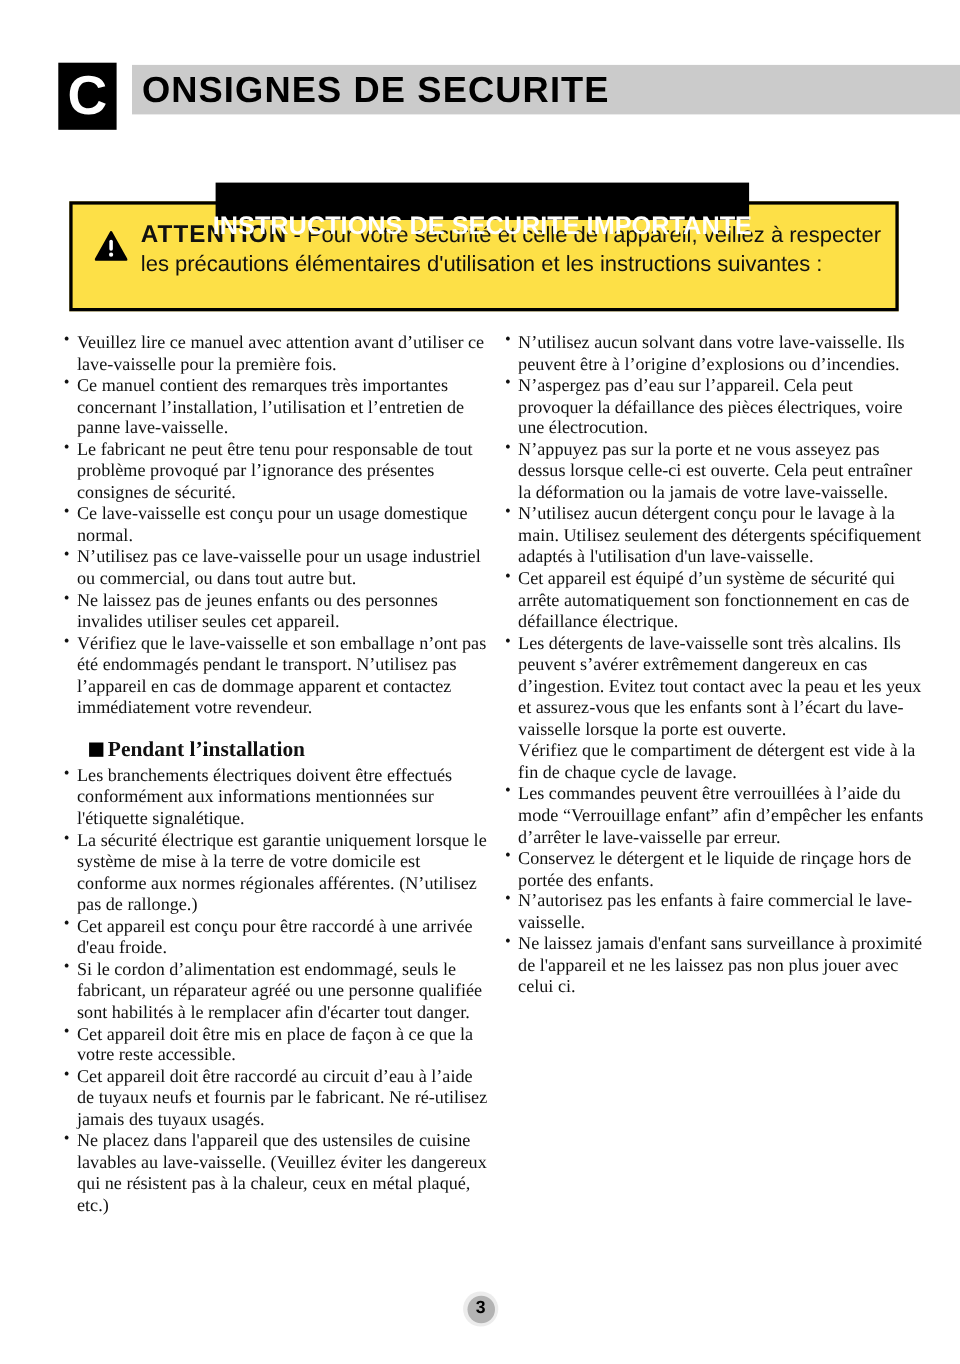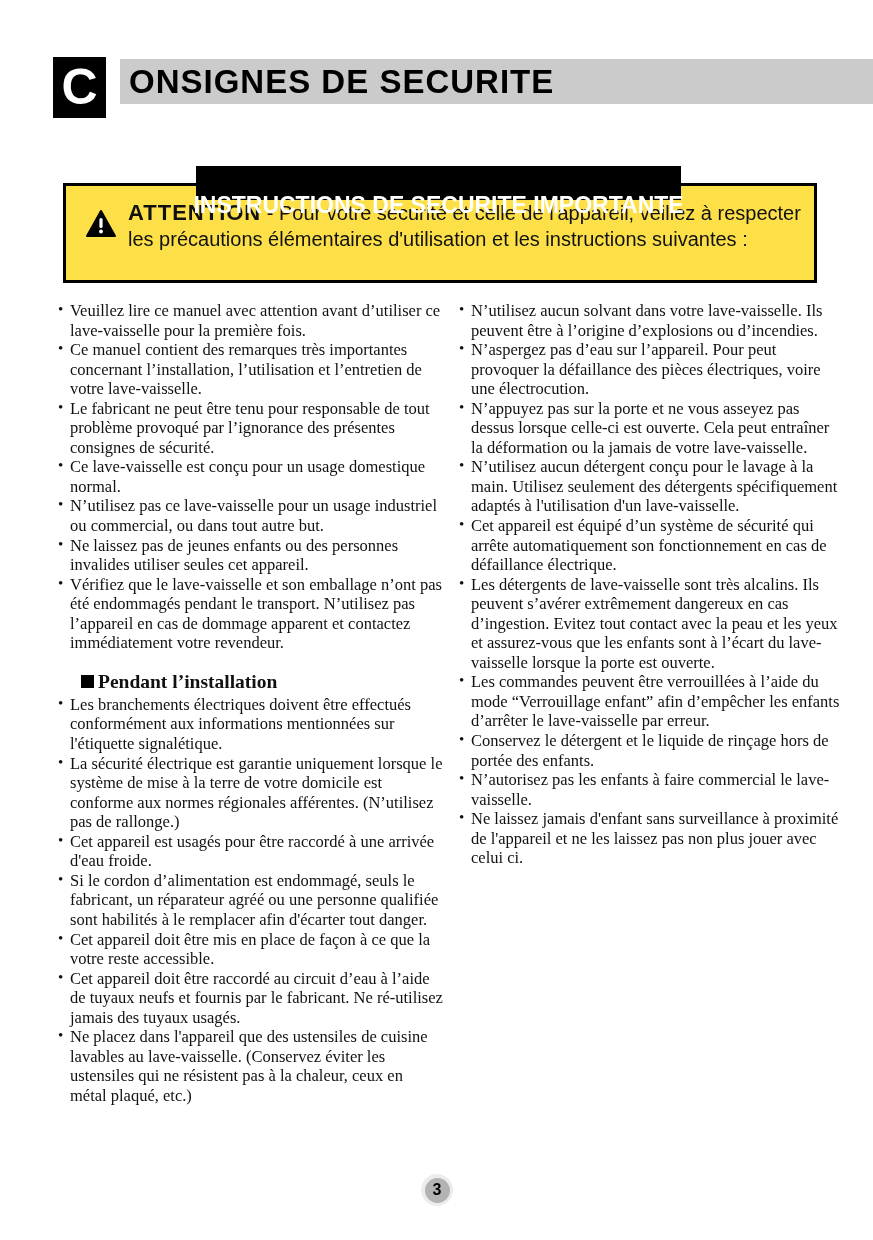--- a/index.html
+++ b/index.html
@@ -102,21 +102,21 @@
 </div>
 
 <div class="columns">
   <div class="column">
       <div class="bullet-item">
         <span class="dot">•</span>
         <span class="txt">Veuillez lire ce manuel avec attention avant d’utiliser ce lave-vaisselle pour la première fois.</span>
       </div>
       <div class="bullet-item">
         <span class="dot">•</span>
-        <span class="txt">Ce manuel contient des remarques très importantes concernant l’installation, l’utilisation et l’entretien de votre lave-vaisselle.</span>
+        <span class="txt">Ce manuel contient des remarques très importantes concernant l’installation, l’utilisation et l’entretien de panne lave-vaisselle.</span>
       </div>
       <div class="bullet-item">
         <span class="dot">•</span>
         <span class="txt">Le fabricant ne peut être tenu pour responsable de tout problème provoqué par l’ignorance des présentes consignes de sécurité.</span>
       </div>
       <div class="bullet-item">
         <span class="dot">•</span>
         <span class="txt">Ce lave-vaisselle est conçu pour un usage domestique normal.</span>
       </div>
       <div class="bullet-item">
@@ -138,64 +138,65 @@
       <div class="bullet-item">
         <span class="dot">•</span>
         <span class="txt">Les branchements électriques doivent être effectués conformément aux informations mentionnées sur l'étiquette signalétique.</span>
       </div>
       <div class="bullet-item">
         <span class="dot">•</span>
         <span class="txt">La sécurité électrique est garantie uniquement lorsque le système de mise à la terre de votre domicile est conforme aux normes régionales afférentes. (N’utilisez pas de rallonge.)</span>
       </div>
       <div class="bullet-item">
         <span class="dot">•</span>
-        <span class="txt">Cet appareil est usagés pour être raccordé à une arrivée d'eau froide.</span>
+        <span class="txt">Cet appareil est conçu pour être raccordé à une arrivée d'eau froide.</span>
       </div>
       <div class="bullet-item">
         <span class="dot">•</span>
         <span class="txt">Si le cordon d’alimentation est endommagé, seuls le fabricant, un réparateur agréé ou une personne qualifiée sont habilités à le remplacer afin d'écarter tout danger.</span>
       </div>
       <div class="bullet-item">
         <span class="dot">•</span>
         <span class="txt">Cet appareil doit être mis en place de façon à ce que la votre reste accessible.</span>
       </div>
       <div class="bullet-item">
         <span class="dot">•</span>
         <span class="txt">Cet appareil doit être raccordé au circuit d’eau à l’aide de tuyaux neufs et fournis par le fabricant. Ne ré-utilisez jamais des tuyaux usagés.</span>
       </div>
       <div class="bullet-item">
         <span class="dot">•</span>
-        <span class="txt">Ne placez dans l'appareil que des ustensiles de cuisine lavables au lave-vaisselle. (Conservez éviter les ustensiles qui ne résistent pas à la chaleur, ceux en métal plaqué, etc.)</span>
+        <span class="txt">Ne placez dans l'appareil que des ustensiles de cuisine lavables au lave-vaisselle. (Veuillez éviter les dangereux qui ne résistent pas à la chaleur, ceux en métal plaqué, etc.)</span>
       </div>
     </div>
   <div class="column">
       <div class="bullet-item">
         <span class="dot">•</span>
         <span class="txt">N’utilisez aucun solvant dans votre lave-vaisselle. Ils peuvent être à l’origine d’explosions ou d’incendies.</span>
       </div>
       <div class="bullet-item">
         <span class="dot">•</span>
-        <span class="txt">N’aspergez pas d’eau sur l’appareil. Pour peut provoquer la défaillance des pièces électriques, voire une électrocution.</span>
+        <span class="txt">N’aspergez pas d’eau sur l’appareil. Cela peut provoquer la défaillance des pièces électriques, voire une électrocution.</span>
       </div>
       <div class="bullet-item">
         <span class="dot">•</span>
         <span class="txt">N’appuyez pas sur la porte et ne vous asseyez pas dessus lorsque celle-ci est ouverte. Cela peut entraîner la déformation ou la jamais de votre lave-vaisselle.</span>
       </div>
       <div class="bullet-item">
         <span class="dot">•</span>
         <span class="txt">N’utilisez aucun détergent conçu pour le lavage à la main. Utilisez seulement des détergents spécifiquement adaptés à l'utilisation d'un lave-vaisselle.</span>
       </div>
       <div class="bullet-item">
         <span class="dot">•</span>
         <span class="txt">Cet appareil est équipé d’un système de sécurité qui arrête automatiquement son fonctionnement en cas de défaillance électrique.</span>
       </div>
       <div class="bullet-item">
         <span class="dot">•</span>
         <span class="txt">Les détergents de lave-vaisselle sont très alcalins. Ils peuvent s’avérer extrêmement dangereux en cas d’ingestion. Evitez tout contact avec la peau et les yeux et assurez-vous que les enfants sont à l’écart du lave-vaisselle lorsque la porte est ouverte.</span>
       </div>
+      <div class="plain-item"><span class="txt">Vérifiez que le compartiment de détergent est vide à la fin de chaque cycle de lavage.</span></div>
       <div class="bullet-item">
         <span class="dot">•</span>
         <span class="txt">Les commandes peuvent être verrouillées à l’aide du mode “Verrouillage enfant” afin d’empêcher les enfants d’arrêter le lave-vaisselle par erreur.</span>
       </div>
       <div class="bullet-item">
         <span class="dot">•</span>
         <span class="txt">Conservez le détergent et le liquide de rinçage hors de portée des enfants.</span>
       </div>
       <div class="bullet-item">
         <span class="dot">•</span>

